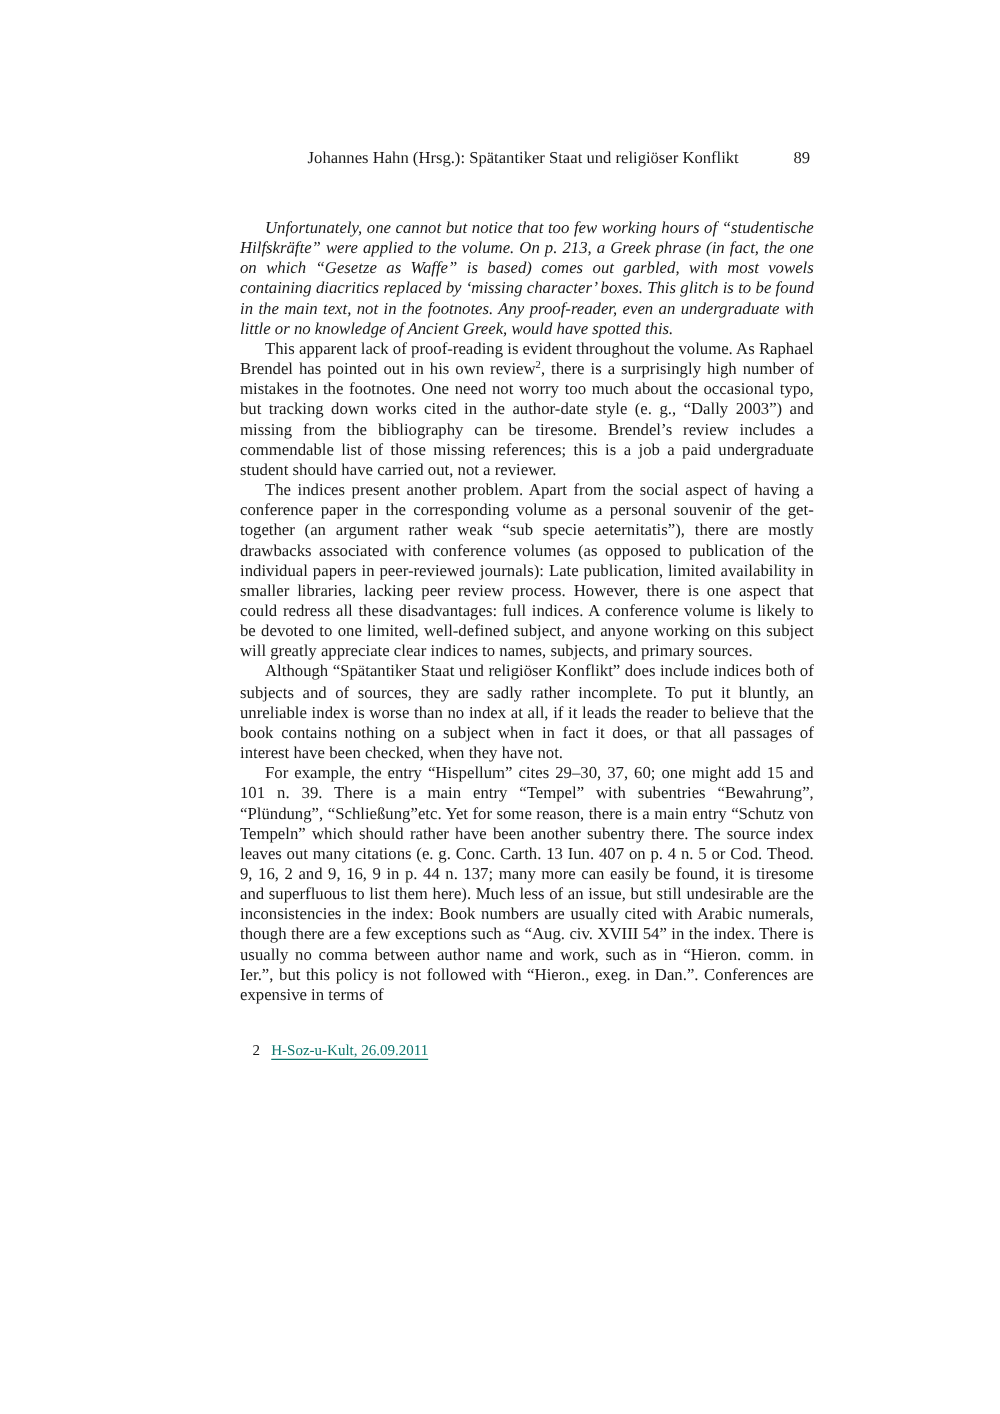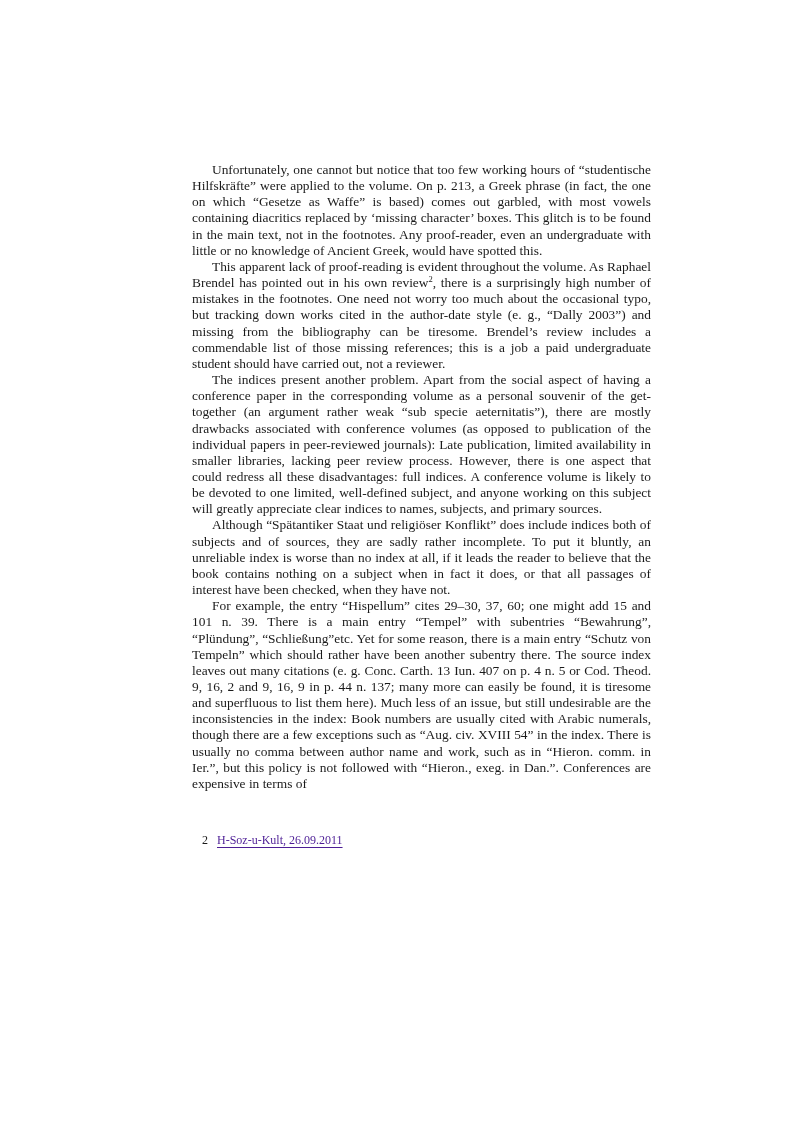--- a/index.html
+++ b/index.html
@@ -5,31 +5,35 @@
     html, body { margin: 0; padding: 0; background: #ffffff; }
     body { width: 800px; height: 1131px; position: relative; overflow: hidden; }
     .page { position: absolute; left: 0; top: 0; width: 800px; height: 1131px; background: #fff; color: #1a1a1a;
       font-family: "Liberation Serif", "DejaVu Serif", serif; }
     .running-head { position: absolute; top: 118px; left: 192px; width: 459px; height: 18px; font-size: 13.3px; }
     .running-head .title { position: absolute; right: 60px; top: 0; white-space: nowrap; }
     .running-head .pageno { position: absolute; right: 3px; top: 0; }
     .body-text { position: absolute; left: 192px; top: 157px; width: 459px; font-size: 13.4px; line-height: 16.15px; text-align: justify; hyphens: manual; }
     .body-text p { margin: 0; text-indent: 20px; }
     .body-text p.noindent { text-indent: 0; }
-    .body-text p.gap { margin-top: 5px; }
+    .body-text p.gap { margin-top: 17px; font-style: italic; }
     sup { font-size: 8.5px; line-height: 0; vertical-align: 5px; }
     .footnote { position: absolute; left: 202px; top: 833px; font-size: 12px; white-space: nowrap; }
     .footnote .fn-num { margin-right: 9px; }
-    .footnote .fn-link { text-decoration: underline; text-underline-offset: 3px; text-decoration-thickness: 1px; color: #4c1d95; }
+    .footnote .fn-link { text-decoration: underline; text-underline-offset: 3px; text-decoration-thickness: 1px; color: #0f766e; }
   </style>
 </head>
 <body>
 
 <div class="page">
 
+  <div class="running-head">
+    <span class="title">Johannes Hahn (Hrsg.): Spätantiker Staat und religiöser Konflikt</span>
+    <span class="pageno">89</span>
+  </div>
 
   <div class="body-text">
     <p class="gap">Unfortunately, one cannot but notice that too few working hours of “studentische Hilfskräfte” were applied to the volume. On p. 213, a Greek phrase (in fact, the one on which “Gesetze as Waffe” is based) comes out garbled, with most vowels containing diacritics replaced by ‘missing character’ boxes. This glitch is to be found in the main text, not in the footnotes. Any proof-reader, even an undergraduate with little or no knowledge of Ancient Greek, would have spotted this.</p>
     <p><span>This apparent lack of proof-reading is evident throughout the volume. As Raphael Brendel has pointed out in his own review</span><sup>2</sup><span>, there is a surprisingly high number of mistakes in the footnotes. One need not worry too much about the occasional typo, but tracking down works cited in the author-date style (e. g., “Dally 2003”) and missing from the bibliography can be tiresome. Brendel’s review includes a commendable list of those missing references; this is a job a paid undergraduate student should have carried out, not a reviewer.</span></p>
     <p>The indices present another problem. Apart from the social aspect of having a conference paper in the corresponding volume as a personal souvenir of the get-together (an argument rather weak “sub specie aeternitatis”), there are mostly drawbacks associated with conference volumes (as opposed to publication of the individual papers in peer-reviewed journals): Late publication, limited availability in smaller libraries, lacking peer review process. However, there is one aspect that could redress all these disadvantages: full indices. A conference volume is likely to be devoted to one limited, well-defined subject, and anyone working on this subject will greatly appreciate clear indices to names, subjects, and primary sources.</p>
     <p>Although “Spätantiker Staat und religiöser Konflikt” does include indices both of subjects and of sources, they are sadly rather incomplete. To put it bluntly, an unreliable index is worse than no index at all, if it leads the reader to believe that the book contains nothing on a subject when in fact it does, or that all passages of interest have been checked, when they have not.</p>
     <p>For example, the entry “Hispellum” cites 29–30, 37, 60; one might add 15 and 101 n. 39. There is a main entry “Tempel” with subentries “Bewahrung”, “Plündung”, “Schließung”etc. Yet for some reason, there is a main entry “Schutz von Tempeln” which should rather have been another subentry there. The source index leaves out many citations (e. g. Conc. Carth. 13 Iun. 407 on p. 4 n. 5 or Cod. Theod. 9, 16, 2 and 9, 16, 9 in p. 44 n. 137; many more can easily be found, it is tiresome and superfluous to list them here). Much less of an issue, but still undesirable are the inconsistencies in the index: Book numbers are usually cited with Arabic numerals, though there are a few exceptions such as “Aug. civ. XVIII 54” in the index. There is usually no comma between author name and work, such as in “Hieron. comm. in Ier.”, but this policy is not followed with “Hieron., exeg. in Dan.”. Conferences are expensive in terms of</p>
   </div>
 
   <div class="footnote">

